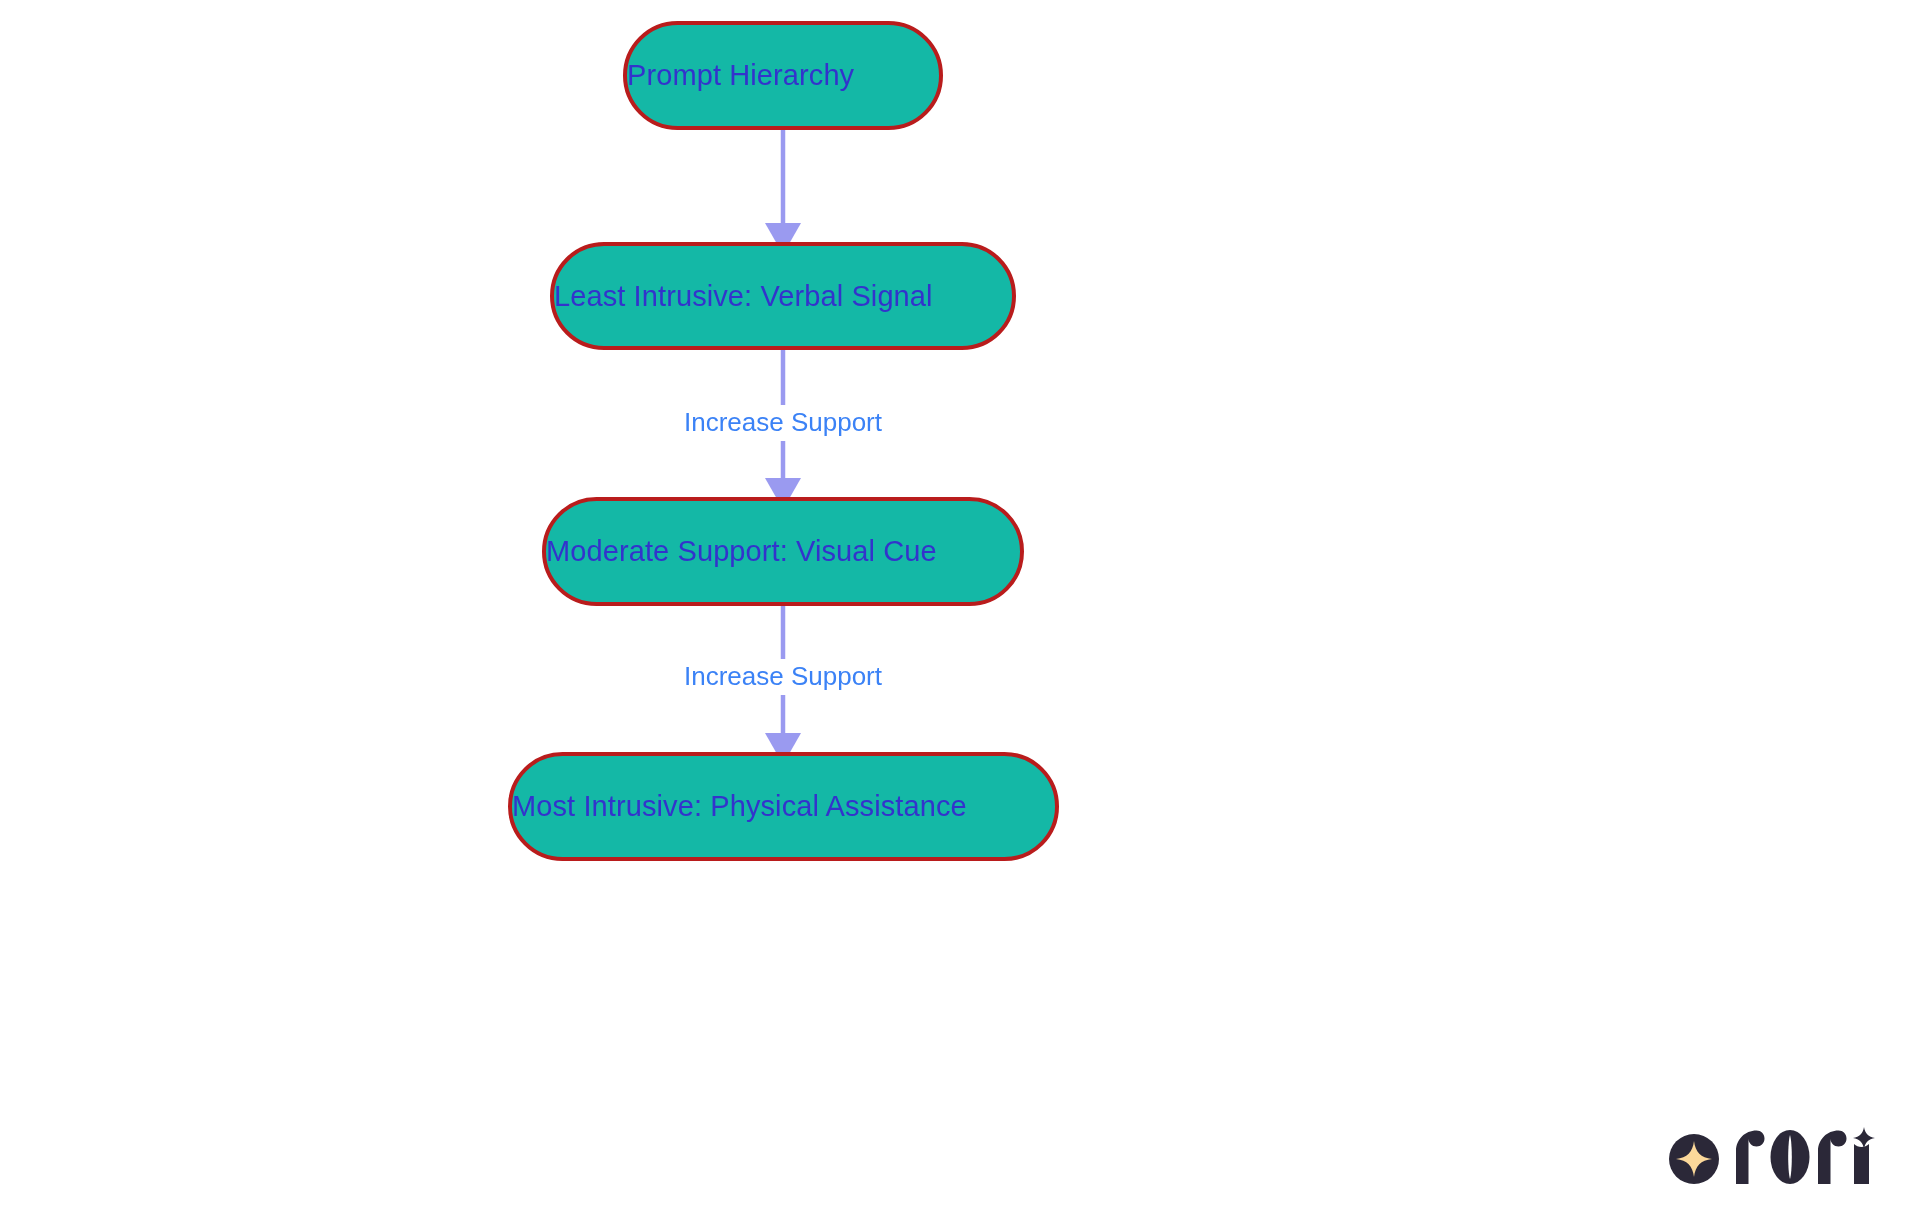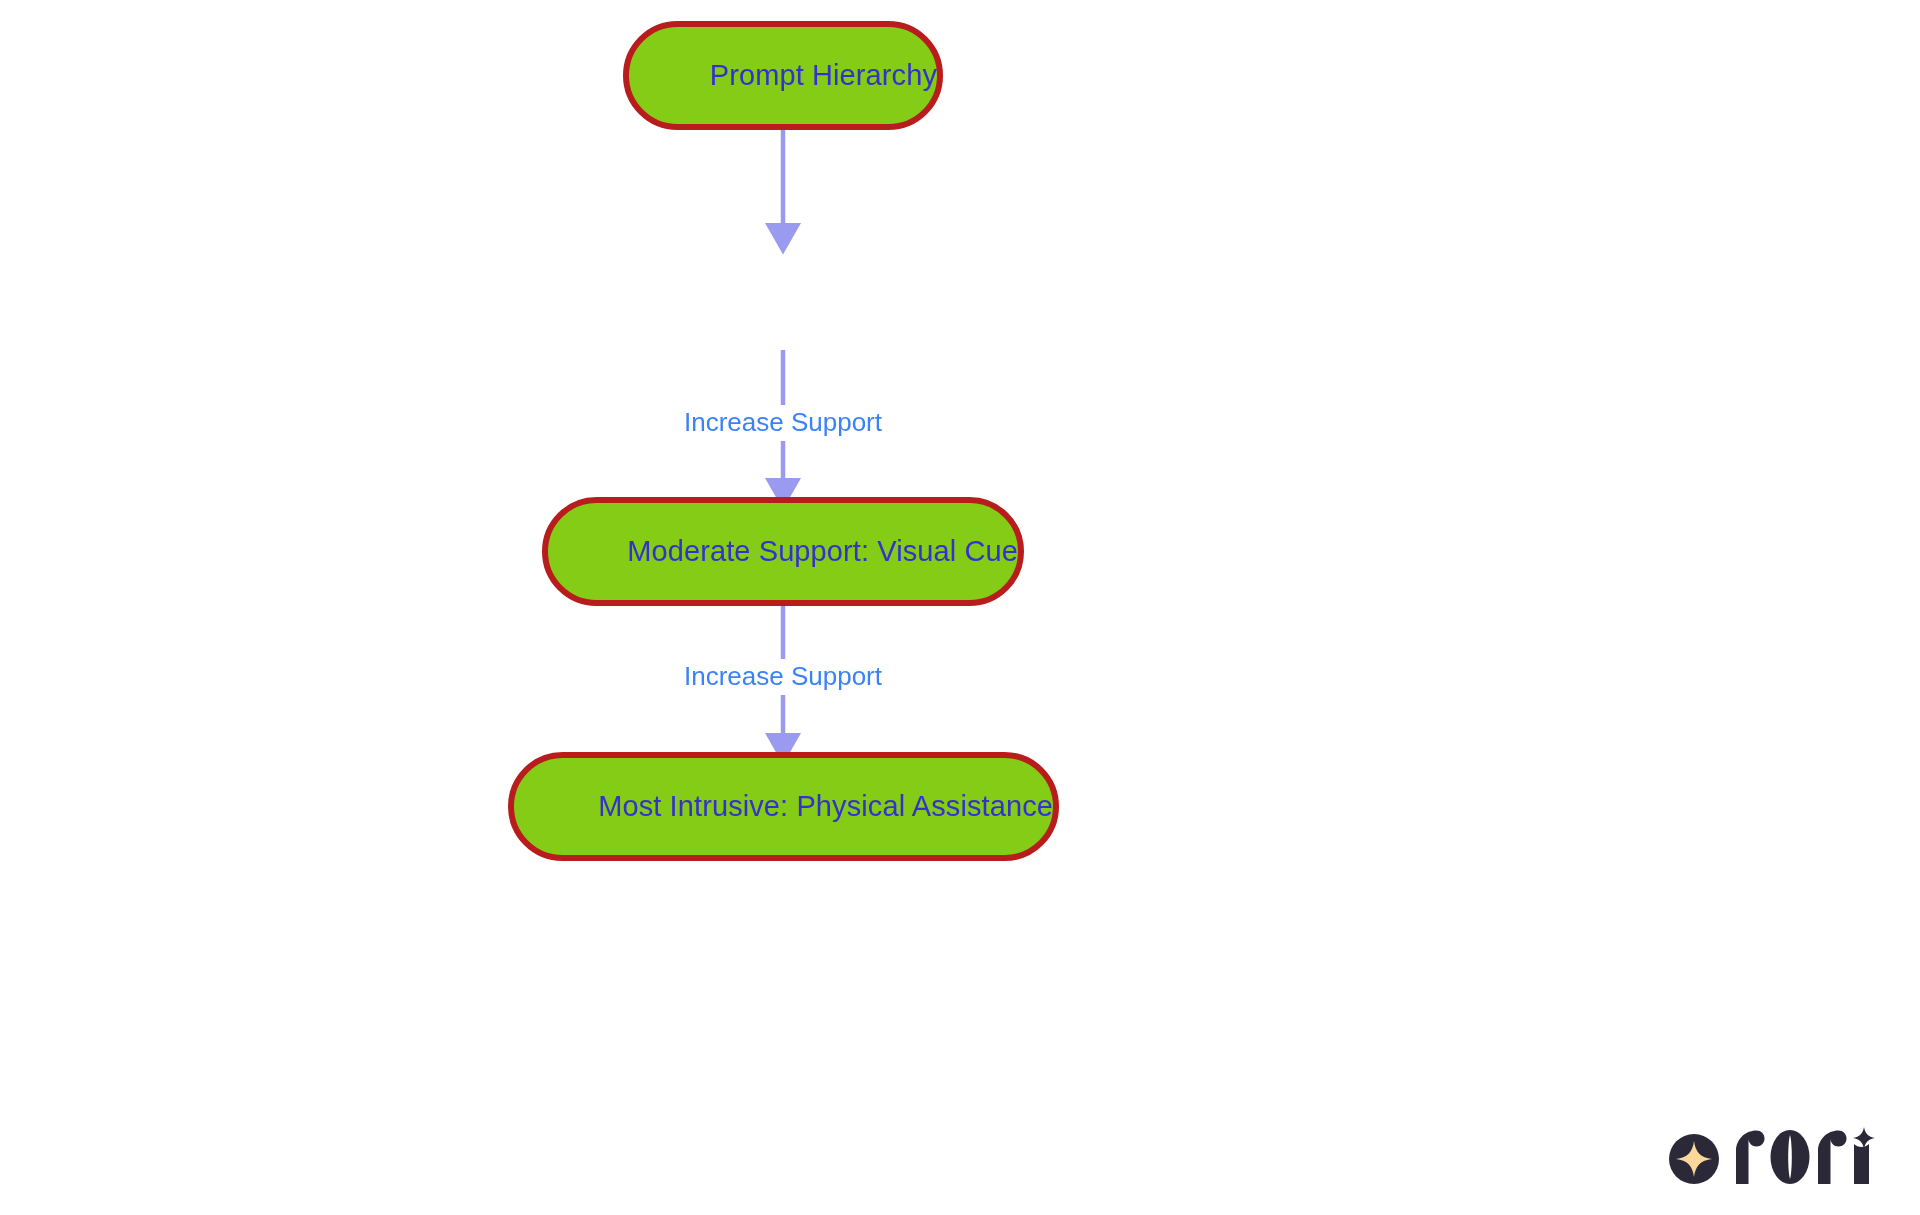--- a/index.html
+++ b/index.html
@@ -25,26 +25,26 @@
     position: absolute;
     left: 0;
     top: 0;
     width: 1920px;
     height: 1215px;
   }
 
   .node {
     position: absolute;
     box-sizing: border-box;
-    background: #84cc16;
-    border: 6px solid #b91c1c;
+    background: #14b8a6;
+    border: 4px solid #b91c1c;
     border-radius: 60px;
     display: flex;
     align-items: center;
-    justify-content: flex-end;
+    justify-content: flex-start;
     color: #3333cc;
     letter-spacing: 0.1px;
     white-space: nowrap;
   }
 
   .node-label {
     color: #3333cc;
     font-weight: 400;
   }
 
@@ -112,20 +112,23 @@
     <line x1="783" y1="441" x2="783" y2="488" stroke="#9a9af0" stroke-width="4.5" marker-end="url(#arrowhead)"></line>
 
     <line x1="783" y1="606" x2="783" y2="659" stroke="#9a9af0" stroke-width="4.5"></line>
     <line x1="783" y1="695" x2="783" y2="743" stroke="#9a9af0" stroke-width="4.5" marker-end="url(#arrowhead)"></line>
   </svg>
 
   <div class="node node-0">
     <span class="node-label">Prompt Hierarchy</span>
   </div>
 
+  <div class="node node-1">
+    <span class="node-label">Least Intrusive: Verbal Signal</span>
+  </div>
 
   <div class="node node-2">
     <span class="node-label">Moderate Support: Visual Cue</span>
   </div>
 
   <div class="node node-3">
     <span class="node-label">Most Intrusive: Physical Assistance</span>
   </div>
 
   <div class="edge-label edge-label-0">Increase Support</div>

